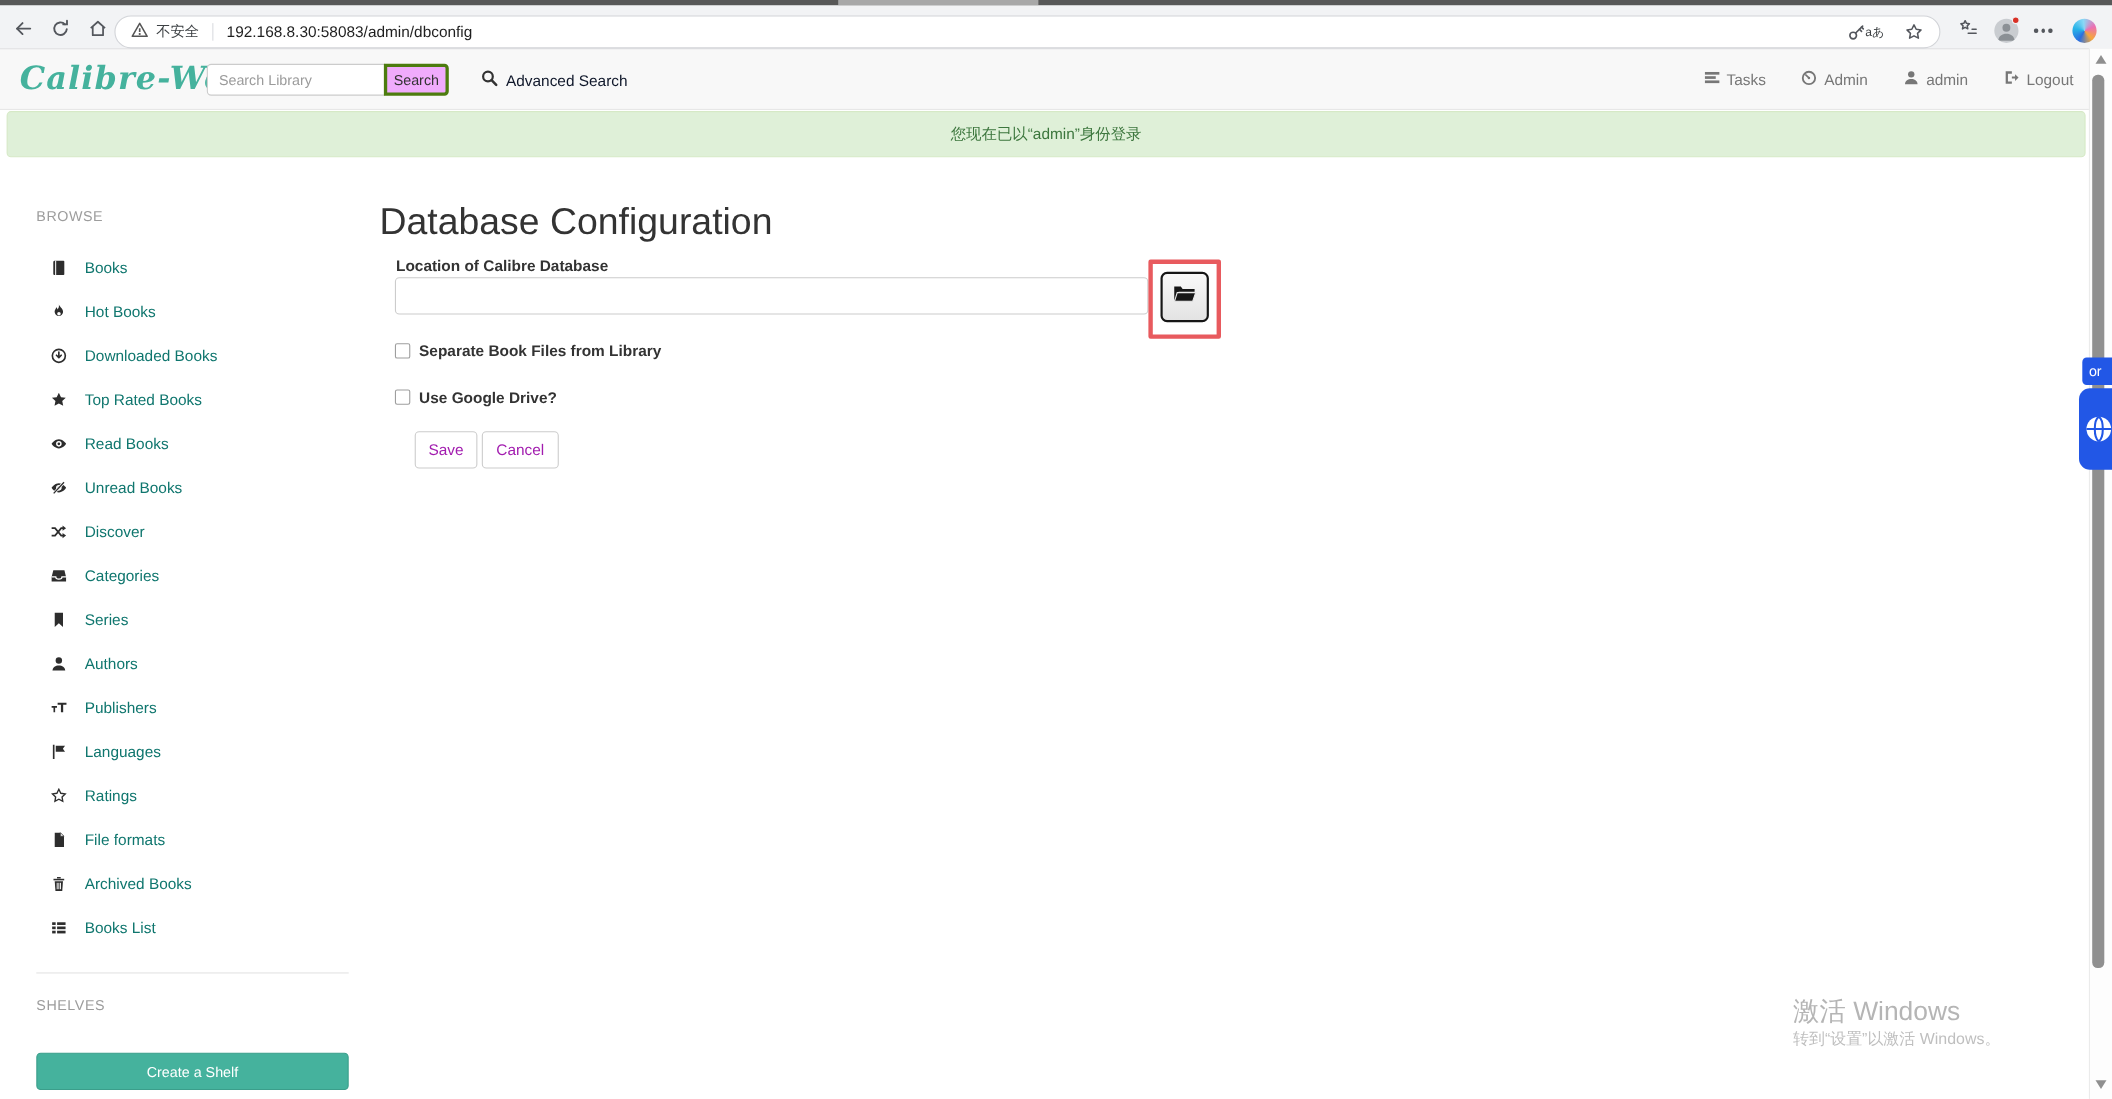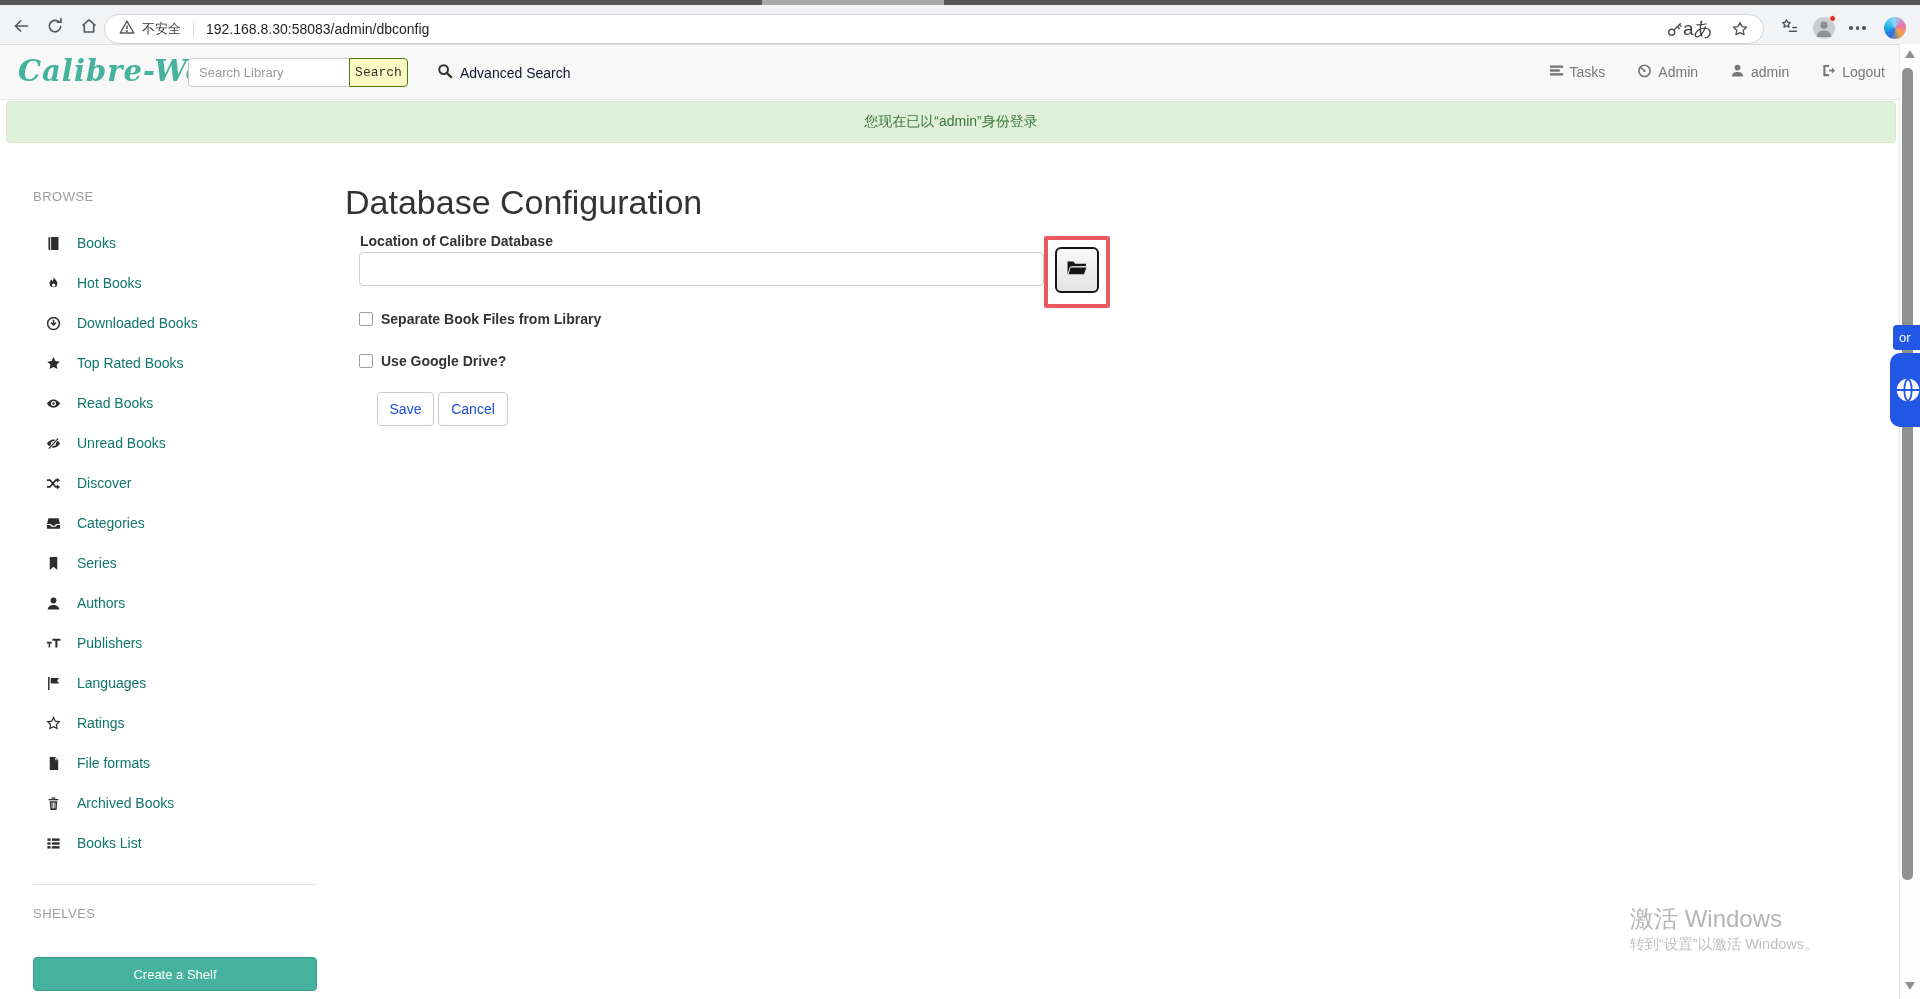--- a/index.html
+++ b/index.html
@@ -19,36 +19,36 @@
   .tb-btn { position:absolute; top:10px; width:26px; height:26px; display:flex; align-items:center; justify-content:center; border-radius:6px; }
   .addressbar {
     position:absolute; left:104px; top:9px; width:1660px; height:30px;
     background:#fff; border:1px solid #d2d4d8; border-radius:16px;
     display:flex; align-items:center; padding:0 14px;
   }
   .sec-label { font-size:13px; color:#3c4043; margin-left:7px; white-space:nowrap; }
   .pill-div { width:1px; height:16px; background:#dadce0; margin:0 12px; }
   .url-text { font-size:14px; color:#1f1f1f; flex-grow:1; white-space:nowrap; overflow:hidden; }
   .pill-ico { margin-left:18px; display:flex; align-items:center; }
-  .translate-label { font-size:19px; color:#3c4043; margin-left:0; }
+  .translate-label { font-size:11px; color:#3c4043; margin-left:0; }
   .avatar { position:absolute; left:1813px; top:12px; width:22px; height:22px; border-radius:50%; background:#c9ccd0; overflow:hidden; }
   .avatar-dot { position:absolute; left:1829px; top:10px; width:7px; height:7px; border-radius:50%; background:#d93025; border:1px solid #f2f3f5; }
   .more-dots { position:absolute; left:1849px; top:21px; display:flex; gap:3px; }
   .more-dots i { width:3.5px; height:3.5px; border-radius:50%; background:#54575d; }
   .copilot { position:absolute; left:1884px; top:12px; width:22px; height:22px; border-radius:50%;
     background: conic-gradient(from 210deg, #2a6ee0, #27b3e8, #8ad8f6, #ec6fb4, #f5a73b, #2a6ee0); }
 
   
   .appheader { left:0; top:45px; width:1920px; height:55px; background:#f8f8f8; border-bottom:1px solid #e7e7e7; }
   .logo { position:absolute; left:18px; top:9px; font-family:"DejaVu Serif", serif; font-style:italic; font-weight:bold;
     font-size:29px; color:#45b29d; letter-spacing:1px; }
   .searchgrp { position:absolute; left:188px; top:13px; display:flex; }
   .searchgrp input { width:162px; height:29px; border:1px solid #ccc; border-radius:4px 0 0 4px; padding:0 10px; font-size:13px; color:#555; outline:none; background:#fff; }
   .searchgrp input::placeholder { color:#9b9b9b; }
-  .searchgrp button { width:59px; height:29px; margin-left:-1px; border:1px solid #4d7c0f; border-radius:0 4px 4px 0; background:#fef9c3; font-size:13px; color:#333;font-family:Liberation Mono, monospace; }
+  .searchgrp button { width:59px; height:29px; margin-left:-1px; border:3px solid #4d7c0f; border-radius:0 4px 4px 0; background:#f0abfc; font-size:13px; color:#333; }
   .advsearch { position:absolute; left:437px; top:18px; display:flex; align-items:center; gap:7px; font-size:14px; color:#0f172a; }
   .topnav { position:absolute; right:35px; top:18px; display:flex; gap:32px; }
   .topnav .nav-item { display:flex; align-items:center; gap:6px; font-size:14px; color:#777; white-space:nowrap; }
 
   
   .alert { left:6px; top:101px; width:1890px; height:42px; background:#dff0d8; border:1px solid #d6e9c6; border-radius:4px;
     display:flex; align-items:center; justify-content:center; font-size:14px; color:#3c763d; }
 
   
   .side-h { font-size:13px; color:#9d9d9d; letter-spacing:.5px; }
@@ -67,21 +67,21 @@
   .field-label { left:360px; top:233px; font-size:14px; font-weight:bold; color:#333; }
   .db-input { left:359px; top:252px; width:685px; height:34px; border:1px solid #ccc; border-radius:4px; padding:0 12px; font-size:14px; color:#555; background:#fff; outline:none; }
   .folder-btn { left:1055px; top:247px; width:44px; height:46px; background:linear-gradient(#f8f8f8,#e3e3e3);
     border:2px solid #161616; border-radius:6px; display:flex; align-items:center; justify-content:center; cursor:pointer; }
   .red-box { left:1044px; top:236px; width:66px; height:72px; border:4px solid #e85a5e; border-radius:2px; pointer-events:none; }
   .cb-row { display:flex; align-items:center; gap:8px; }
   .cb-row1 { left:359px; top:311px; }
   .cb-row2 { left:359px; top:353px; }
   .cbox { width:14px; height:14px; border:1px solid #9e9e9e; border-radius:2px; background:#fff; cursor:pointer; }
   .cb-lbl { font-size:14px; font-weight:bold; color:#333; }
-  .btn-default { position:absolute; top:392px; height:34px; background:#fff; border:1px solid #ccc; border-radius:4px; font-size:14px; color:#1d4ed8; cursor:pointer; }
+  .btn-default { position:absolute; top:392px; height:34px; background:#fff; border:1px solid #ccc; border-radius:4px; font-size:14px; color:#a21caf; cursor:pointer; }
   .save-btn { left:377px; width:57px; }
   .cancel-btn { left:438px; width:70px; }
 
   
   .wm1 { left:1630px; top:903px; font-size:24px; color:#b5b5b5; }
   .wm2 { left:1630px; top:935px; font-size:14.5px; color:#bfbfbf; }
 
   
   .sb-track { left:1899px; top:44px; width:21px; height:955px; background:#fdfdfd; border-left:1px solid #ebebeb; }
   .sb-up { left:1905px; top:50px; width:0; height:0; border-left:5px solid transparent; border-right:5px solid transparent; border-bottom:8px solid #8f8f8f; }

